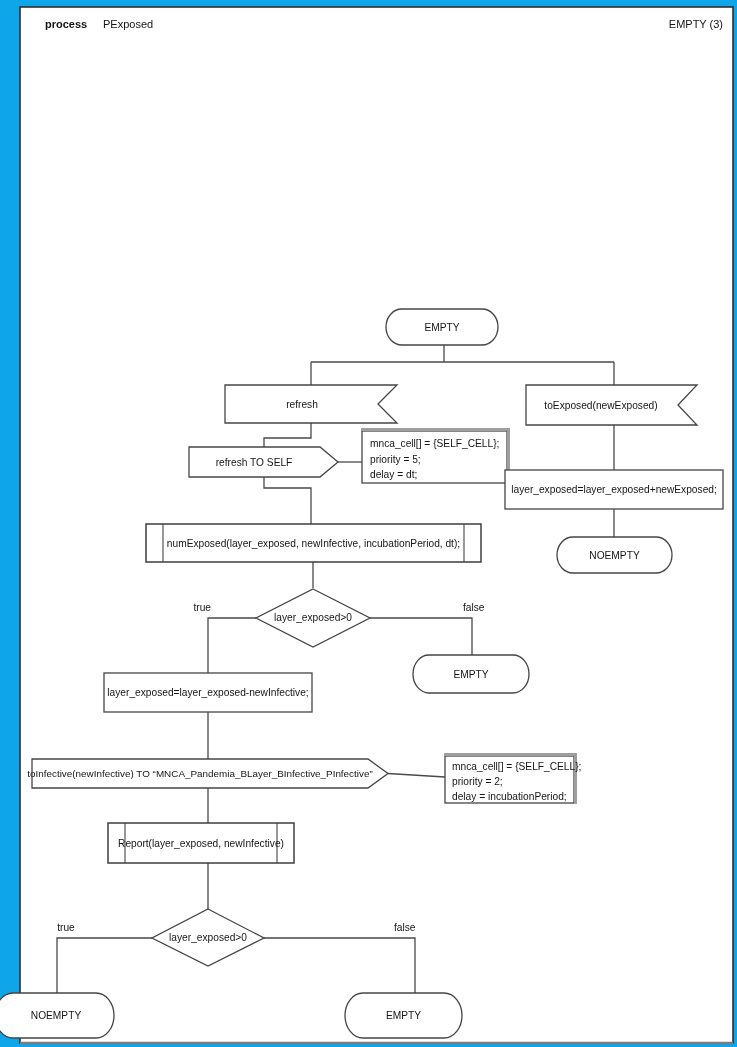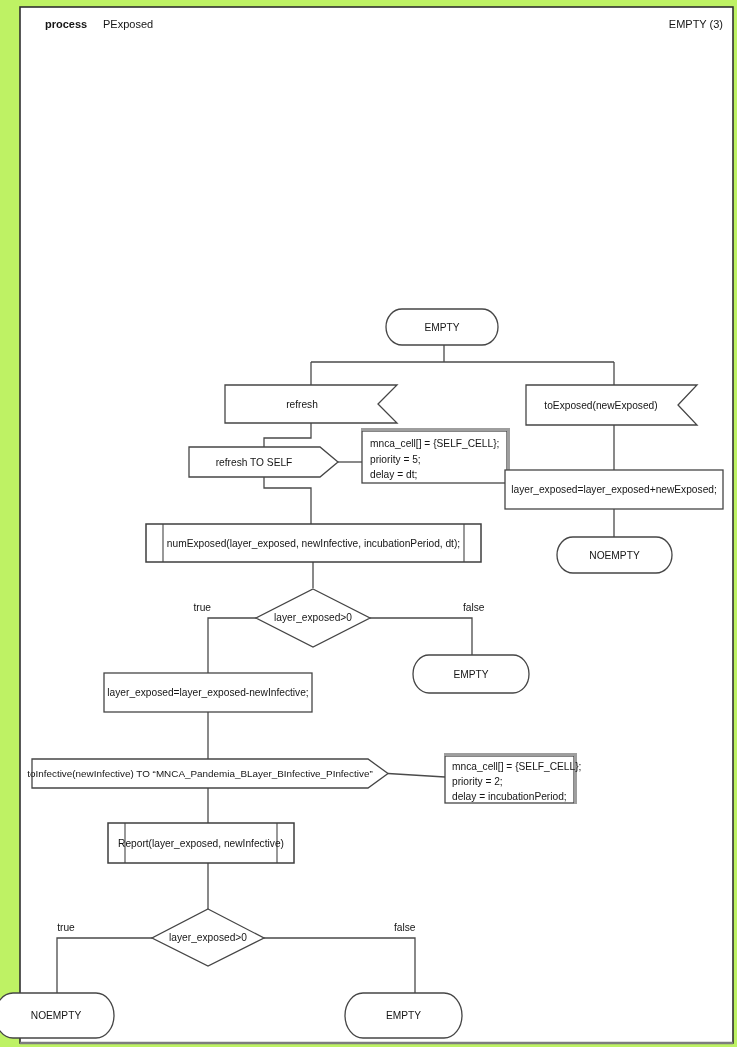--- a/index.html
+++ b/index.html
@@ -1,16 +1,16 @@
 <!DOCTYPE html>
 <html><head>
 <meta charset="utf-8">
 <style>
   html,body{margin:0;padding:0;background:#ffffff;}
-  .page{position:relative;width:737px;height:1047px;background:#bef264;overflow:hidden;}
+  .page{position:relative;width:737px;height:1047px;background:#0ea5e9;overflow:hidden;}
   svg{display:block;}
   text{font-family:"Liberation Sans", sans-serif;font-size:10.2px;fill:#151515;}
   .hdr{font-size:11px;}
   .hdr-bold{font-size:11px;font-weight:bold;}
   .shape{fill:#ffffff;stroke:#454545;stroke-width:1.3;}
   .proc{fill:#ffffff;stroke:#3e3e3e;stroke-width:1.5;}
   .conn{fill:none;stroke:#4a4a4a;stroke-width:1.3;}
   .inner{fill:none;stroke:#454545;stroke-width:1.1;}
   .shadow{fill:none;stroke:#9e9e9e;stroke-width:3;}
   .ctext{font-size:10.2px;}

